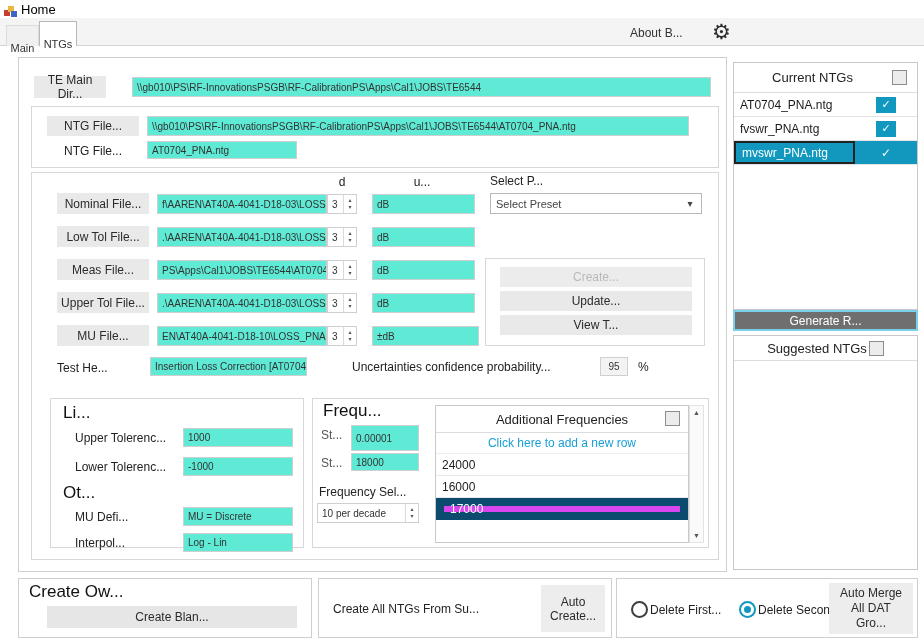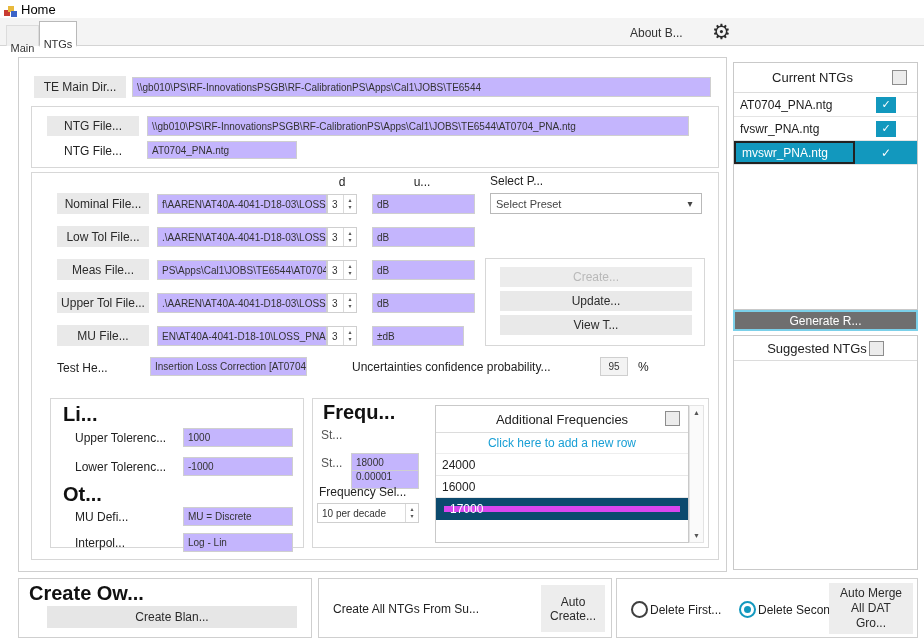--- a/index.html
+++ b/index.html
@@ -13,23 +13,23 @@
   
   .tabstrip{left:0;top:24;width:924px;height:28px;background:#f4f4f4;border-bottom:1px solid #d4d4d4;box-sizing:border-box;}
   .tab{position:absolute;font-size:11px;color:#333;text-align:center;box-sizing:border-box;padding-top:16px;}
   .tab.inactive{top:7px;height:21px;background:#f0f0f0;border:1px solid #dcdcdc;border-bottom:none;}
   .tab.active{top:3px;height:26px;background:#fff;border:1px solid #b9b9b9;border-bottom:2px solid #fff;z-index:2;font-size:11px;}
   .gear{font-size:21px;color:#2b2b2b;line-height:1;}
   
   .grp{position:absolute;border:1px solid #d7d7d7;background:#fff;box-sizing:border-box;}
   .btn{position:absolute;background:#e9e9e9;color:#2b2b2b;font-size:12px;text-align:center;box-sizing:border-box;display:flex;align-items:center;justify-content:center;}
   .btn.dis{color:#b9b9b9;background:#ececec;}
-  .input{position:absolute;border:1px solid #cfcfcf;background:#c4b5fd;font-size:10px;color:#333;box-sizing:border-box;display:flex;align-items:center;padding:0 4px;overflow:hidden;white-space:nowrap;}
+  .input{position:absolute;border:1px solid #cfcfcf;background:#5eead4;font-size:10px;color:#333;box-sizing:border-box;display:flex;align-items:center;padding:0 4px;overflow:hidden;white-space:nowrap;}
   .lbl{position:absolute;font-size:12px;color:#222;white-space:nowrap;}
-  .h1{position:absolute;font-size:20px;font-weight:bold;color:#111;white-space:nowrap;}
+  .h1{position:absolute;font-size:17px;font-weight:normal;color:#111;white-space:nowrap;}
   .colhdr{position:absolute;font-size:12px;color:#222;text-align:center;}
   
   .spin{position:absolute;height:20px;box-sizing:border-box;border:1px solid #cfcfcf;display:flex;background:#fff;}
   .spin .val{flex:1;font-size:10px;color:#333;display:flex;align-items:center;padding-left:4px;}
   .spin .arr{width:12px;border-left:1px solid #dadada;display:flex;flex-direction:column;align-items:center;justify-content:center;font-size:6px;color:#555;line-height:1.1;}
   
   .combo{position:absolute;border:1px solid #b9b9b9;background:#fff;box-sizing:border-box;display:flex;align-items:center;}
   .combo .cval{flex:1;font-size:11px;color:#444;padding-left:5px;}
   .combo .chev{width:22px;text-align:center;font-size:10px;color:#444;}
   
@@ -70,21 +70,21 @@
   <div class="abs tabstrip">
     <div class="tab inactive" style="left:6px;width:33px;">Main</div>
     <div class="tab active" style="left:39px;width:38px;">NTGs</div>
     <span class="abs" style="left:630px;top:8px;font-size:12px;color:#333;">About B...</span>
     <span class="abs gear" style="left:712px;top:3px;">⚙</span>
   </div>
 
   
   <div class="grp" style="left:18px;top:57px;width:709px;height:515px;border-color:#cfcfcf;">
 
-    <div class="btn" style="left:15px;top:18px;width:92px;height:22px;">TE Main Dir...</div>
+    <div class="btn" style="left:15px;top:18px;width:72px;height:22px;">TE Main Dir...</div>
     <div class="input" style="left:113px;top:19px;width:579px;height:20px;">\\gb010\PS\RF-InnovationsPSGB\RF-CalibrationPS\Apps\Cal1\JOBS\TE6544</div>
 
     <div class="grp" style="left:12px;top:48px;width:688px;height:62px;">
       <div class="btn" style="left:15px;top:9px;width:92px;height:20px;">NTG File...</div>
       <div class="input" style="left:115px;top:9px;width:542px;height:20px;">\\gb010\PS\RF-InnovationsPSGB\RF-CalibrationPS\Apps\Cal1\JOBS\TE6544\AT0704_PNA.ntg</div>
       <span class="lbl" style="left:32px;top:37px;">NTG File...</span>
       <div class="input" style="left:115px;top:34px;width:150px;height:18px;">AT0704_PNA.ntg</div>
     </div>
 
     <div class="grp" style="left:12px;top:114px;width:688px;height:388px;">
@@ -133,21 +133,21 @@
         <div class="input" style="left:340px;top:1px;width:103px;height:20px;">dB</div>
       </div>
 
       <div class="abs" style="left:0;top:152px;width:688px;height:22px;">
         <div class="btn" style="left:25px;top:0;width:92px;height:21px;">MU File...</div>
         <div class="input" style="left:125px;top:1px;width:170px;height:20px;">EN\AT40A-4041-D18-10\LOSS_PNA.DAT</div>
         <div class="spin" style="left:295px;top:1px;width:30px;">
             <span class="val">3</span>
             <span class="arr">▴<br>▾</span>
           </div>
-        <div class="input" style="left:340px;top:1px;width:92px;height:20px;">±dB</div>
+        <div class="input" style="left:340px;top:1px;width:107px;height:20px;">±dB</div>
       </div>
 
       <div class="combo" style="left:458px;top:20px;width:212px;height:21px;">
         <span class="cval">Select Preset</span>
         <span class="chev">▾</span>
       </div>
 
       <div class="grp" style="left:453px;top:85px;width:220px;height:88px;">
         <div class="btn dis" style="left:14px;top:8px;width:192px;height:20px;text-align:center;">Create...</div>
         <div class="btn" style="left:14px;top:32px;width:192px;height:20px;">Update...</div>
@@ -169,21 +169,21 @@
         <span class="h1" style="left:12px;top:84px;">Ot...</span>
         <span class="lbl" style="left:24px;top:111px;">MU Defi...</span>
         <div class="input" style="left:132px;top:108px;width:110px;height:19px;">MU = Discrete</div>
         <span class="lbl" style="left:24px;top:137px;">Interpol...</span>
         <div class="input" style="left:132px;top:134px;width:110px;height:19px;">Log - Lin</div>
       </div>
 
       <div class="grp" style="left:280px;top:225px;width:397px;height:150px;">
         <span class="h1" style="left:10px;top:2px;">Frequ...</span>
         <span class="lbl" style="left:8px;top:29px;color:#555;">St...</span>
-        <div class="input" style="left:38px;top:26px;width:68px;height:26px;margin-top:38px;">0.00001</div>
+        <div class="input" style="left:38px;top:26px;width:68px;height:26px;">0.00001</div>
         <span class="lbl" style="left:8px;top:57px;color:#555;">St...</span>
         <div class="input" style="left:38px;top:54px;width:68px;height:18px;">18000</div>
         <span class="lbl" style="left:6px;top:86px;">Frequency Sel...</span>
         <div class="spin" style="left:4px;top:104px;width:102px;">
           <span class="val">10 per decade</span>
           <span class="arr">▴<br>▾</span>
         </div>
 
         <div class="grp" style="left:122px;top:6px;width:254px;height:138px;border-color:#c9c9c9;">
           <div style="position:relative;height:26px;border-bottom:1px solid #dcdcdc;display:flex;align-items:center;justify-content:center;">

